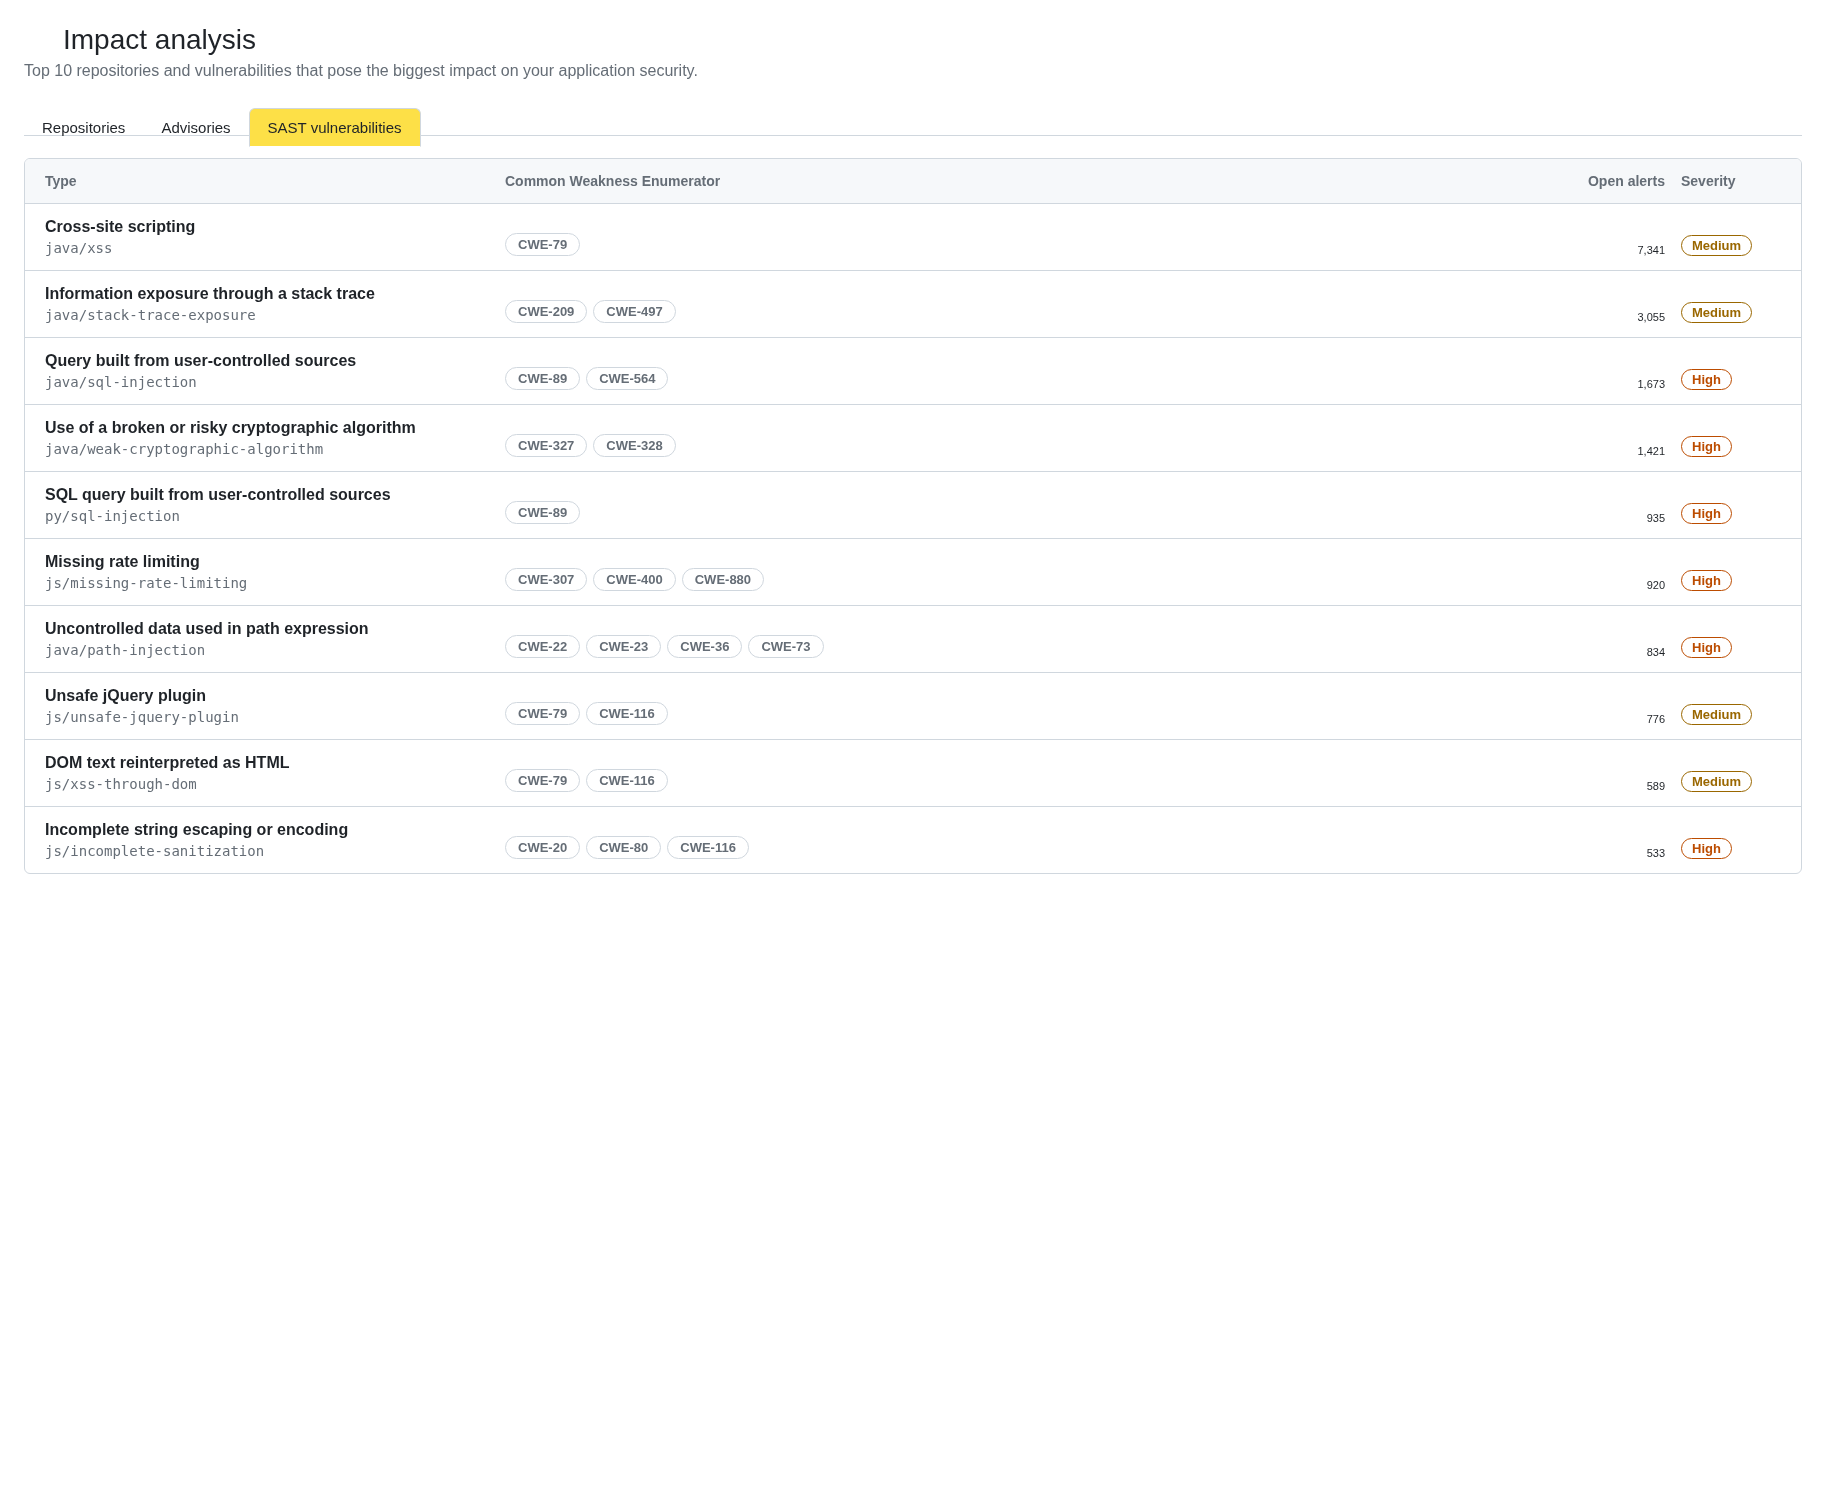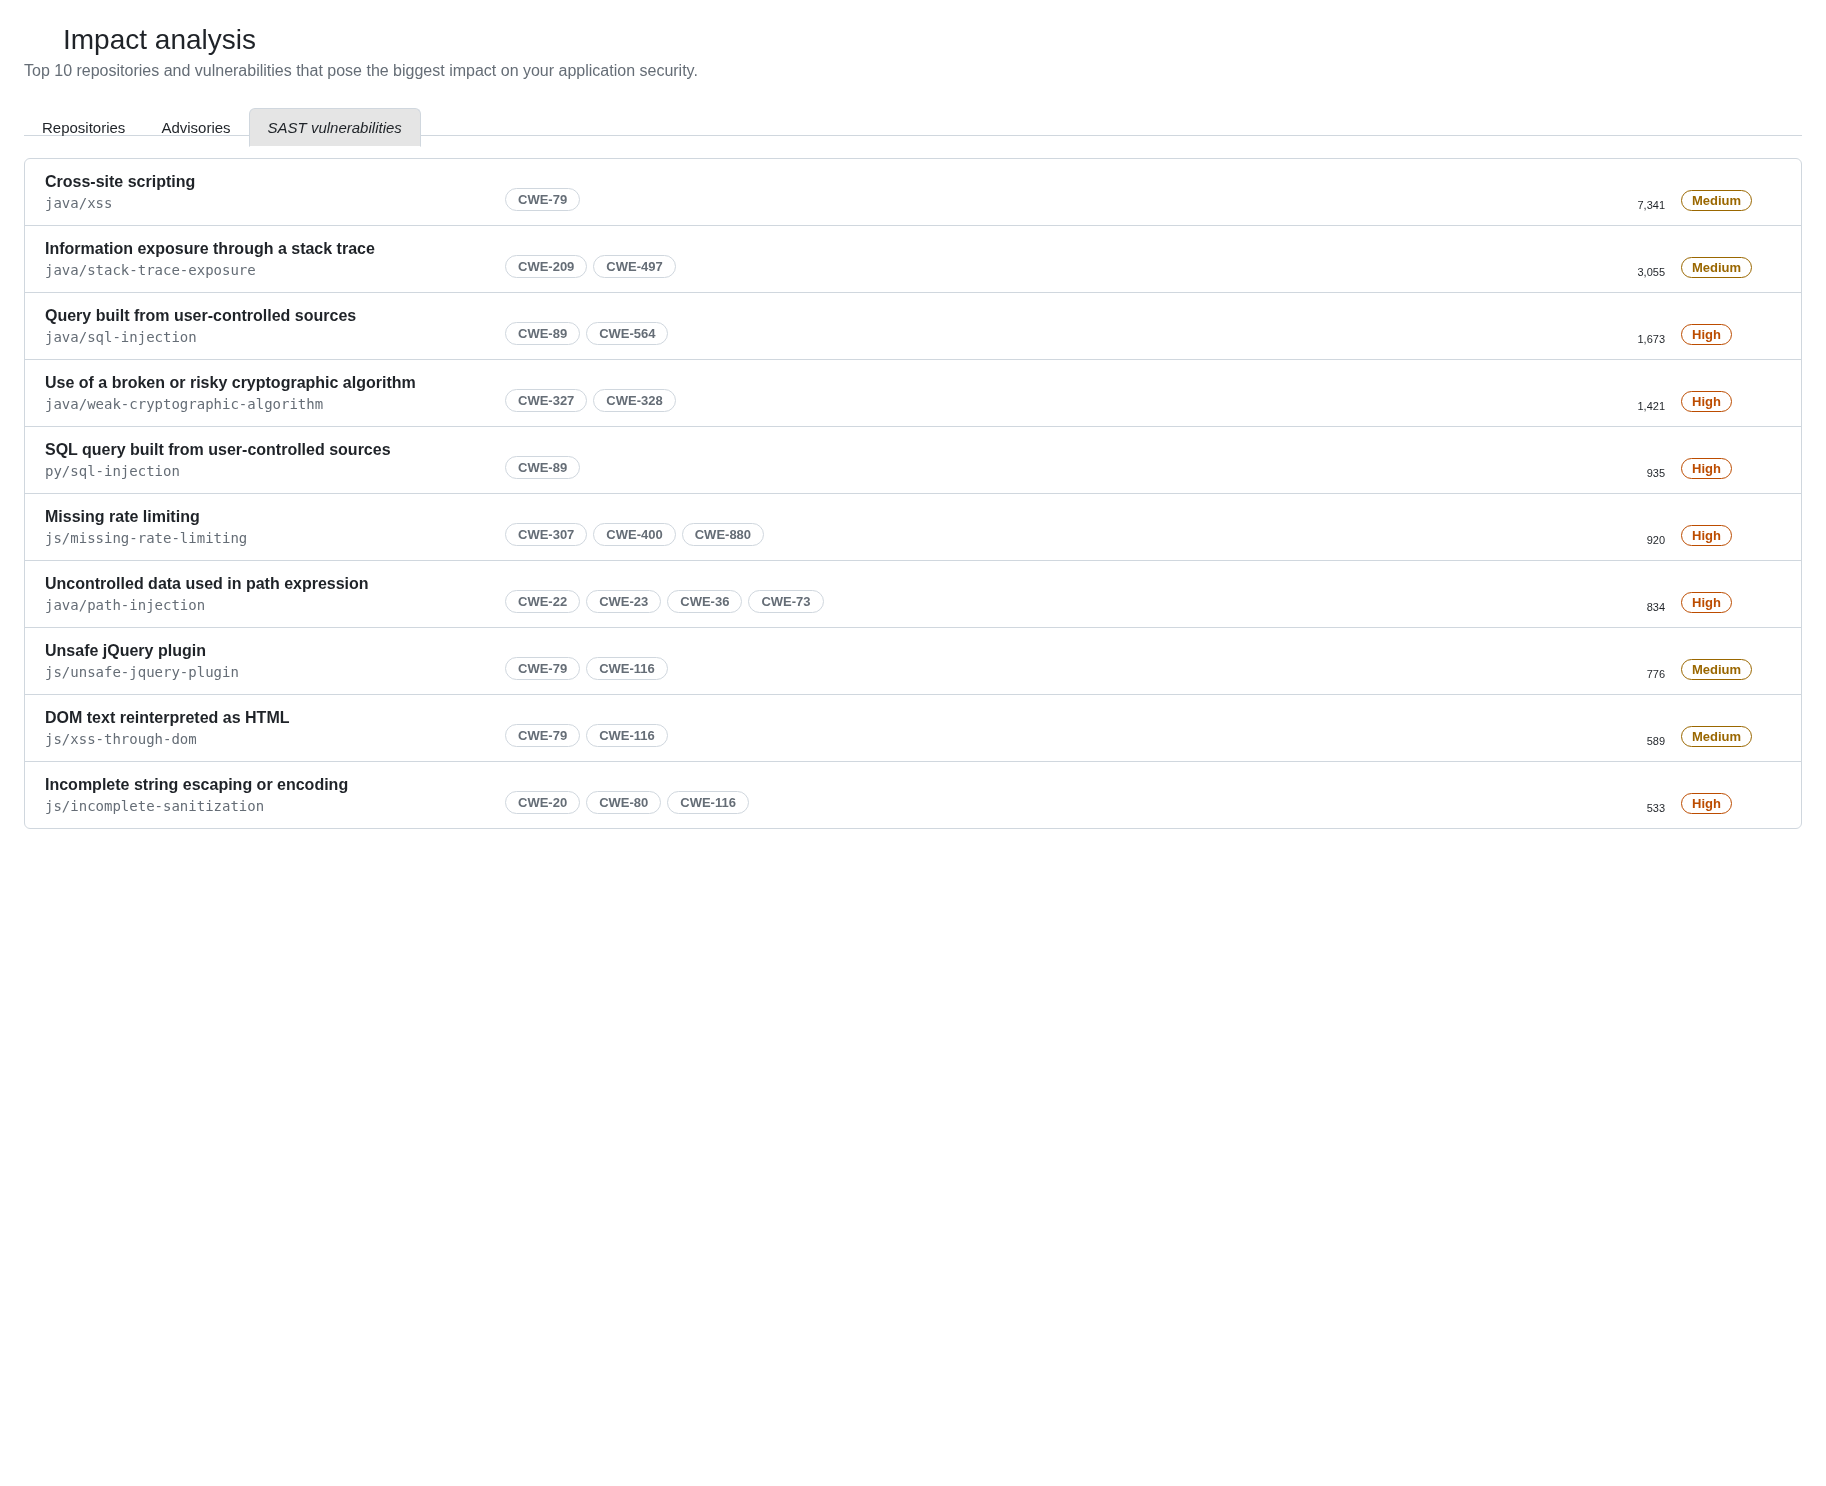--- a/index.html
+++ b/index.html
@@ -33,22 +33,21 @@
       cursor: pointer;
       background: transparent;
       border: none;
       position: relative;
       top: 12px;
     }
     .tab.active {
       border: 1px solid #d0d7de;
       border-bottom: 1px solid #ffffff;
       border-radius: 6px 6px 0 0;
-      background: #e5e5e5;
-      font-style: italic;
+      background: #fde047;
     }
     .panel {
       margin-top: 22px;
       border: 1px solid #d0d7de;
       border-radius: 6px;
       overflow: hidden;
     }
     .panel-header {
       display: flex;
       align-items: center;
@@ -128,20 +127,26 @@
 <h1 class="page-title">Impact analysis</h1>
 <p class="page-subtitle">Top 10 repositories and vulnerabilities that pose the biggest impact on your application security.</p>
 
 <div class="tabs" id="tabs">
     <button class="tab">Repositories</button>
     <button class="tab">Advisories</button>
     <button class="tab active">SAST vulnerabilities</button>
   </div>
 
 <div class="panel">
+  <div class="panel-header">
+    <div class="col-type">Type</div>
+    <div class="col-cwe">Common Weakness Enumerator</div>
+    <div class="col-alerts">Open alerts</div>
+    <div class="col-severity">Severity</div>
+  </div>
   <div id="rows">
       <div class="row">
         <div class="col-type">
           <div class="type-title">Cross-site scripting</div>
           <div class="type-sub">java/xss</div>
         </div>
         <div class="col-cwe">
           <div class="cwe-pills">
             <span class="cwe-pill">CWE-79</span>
           </div>

